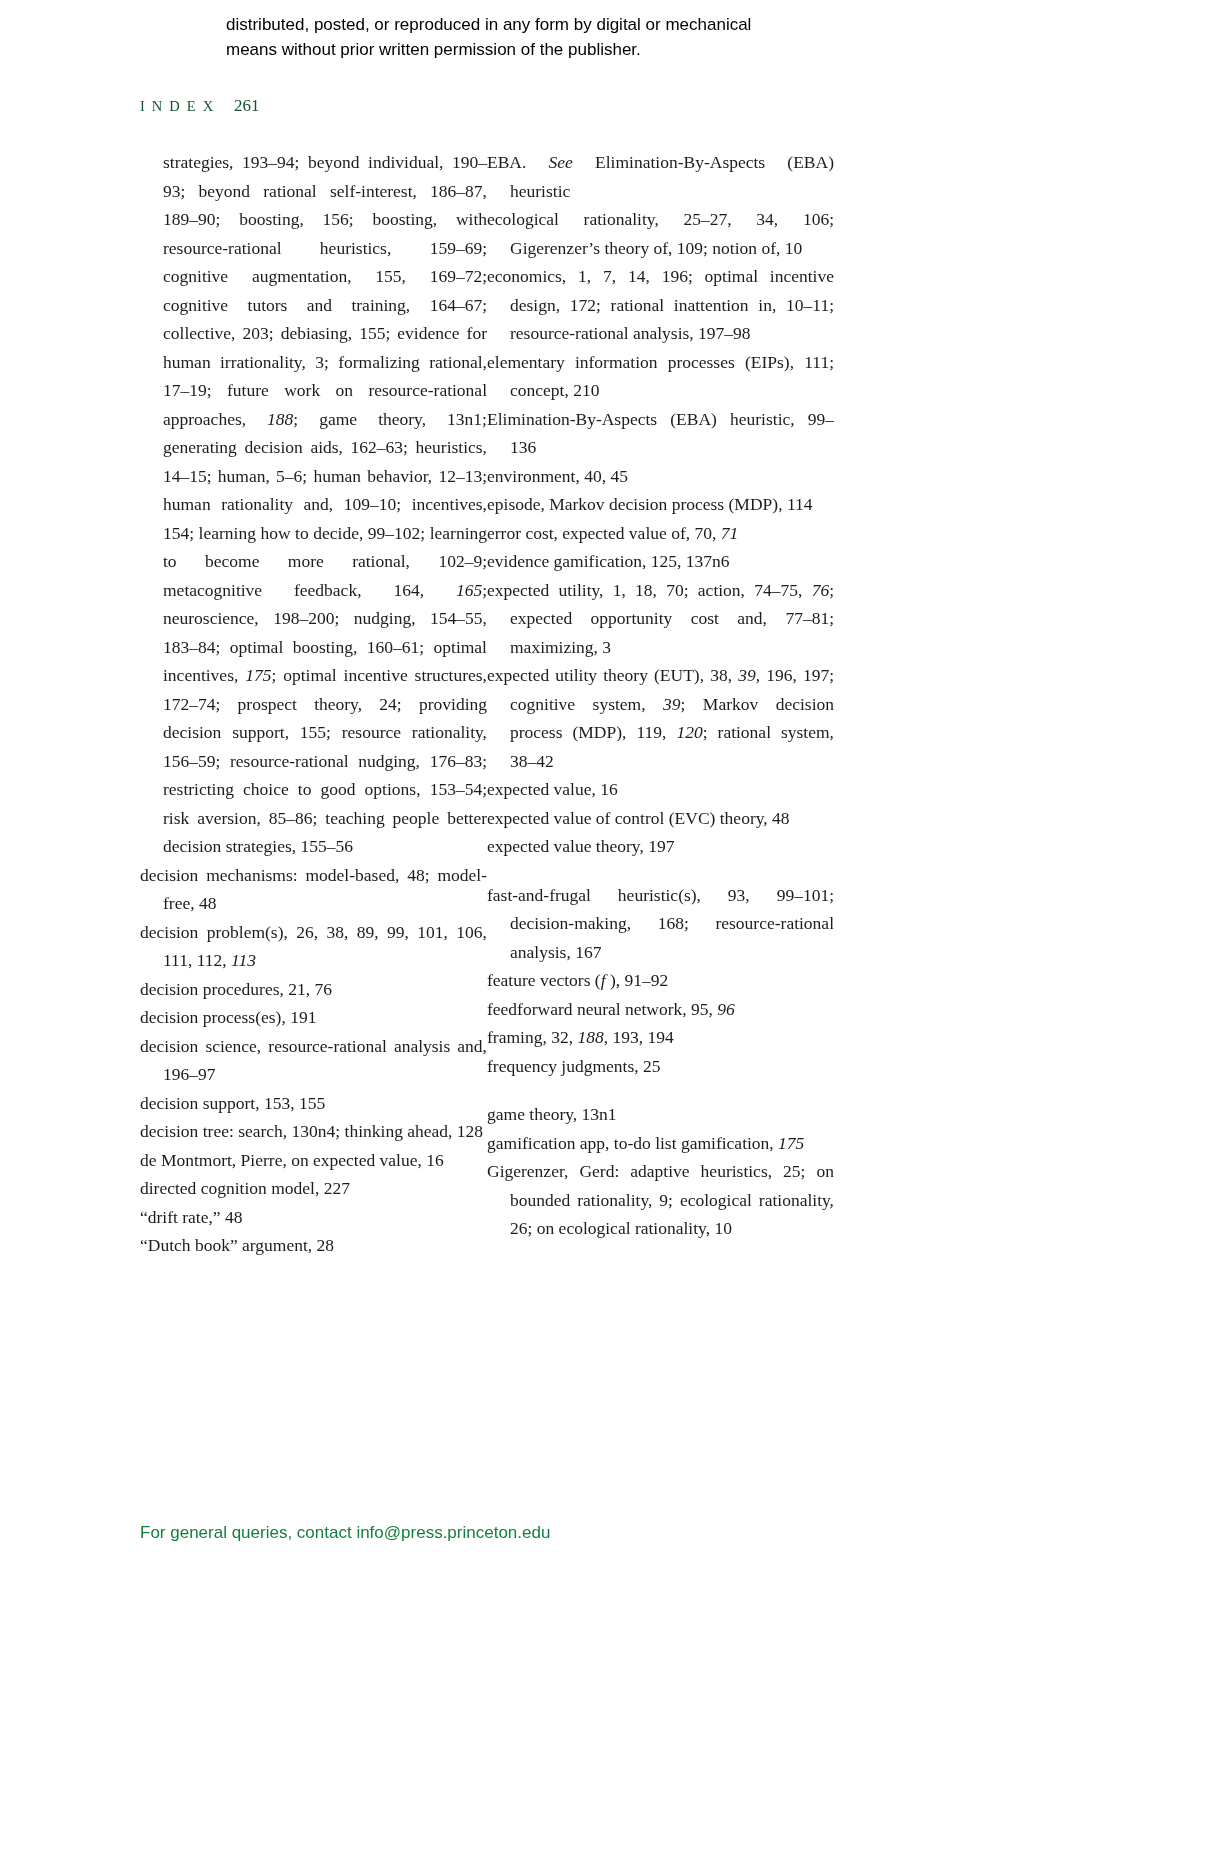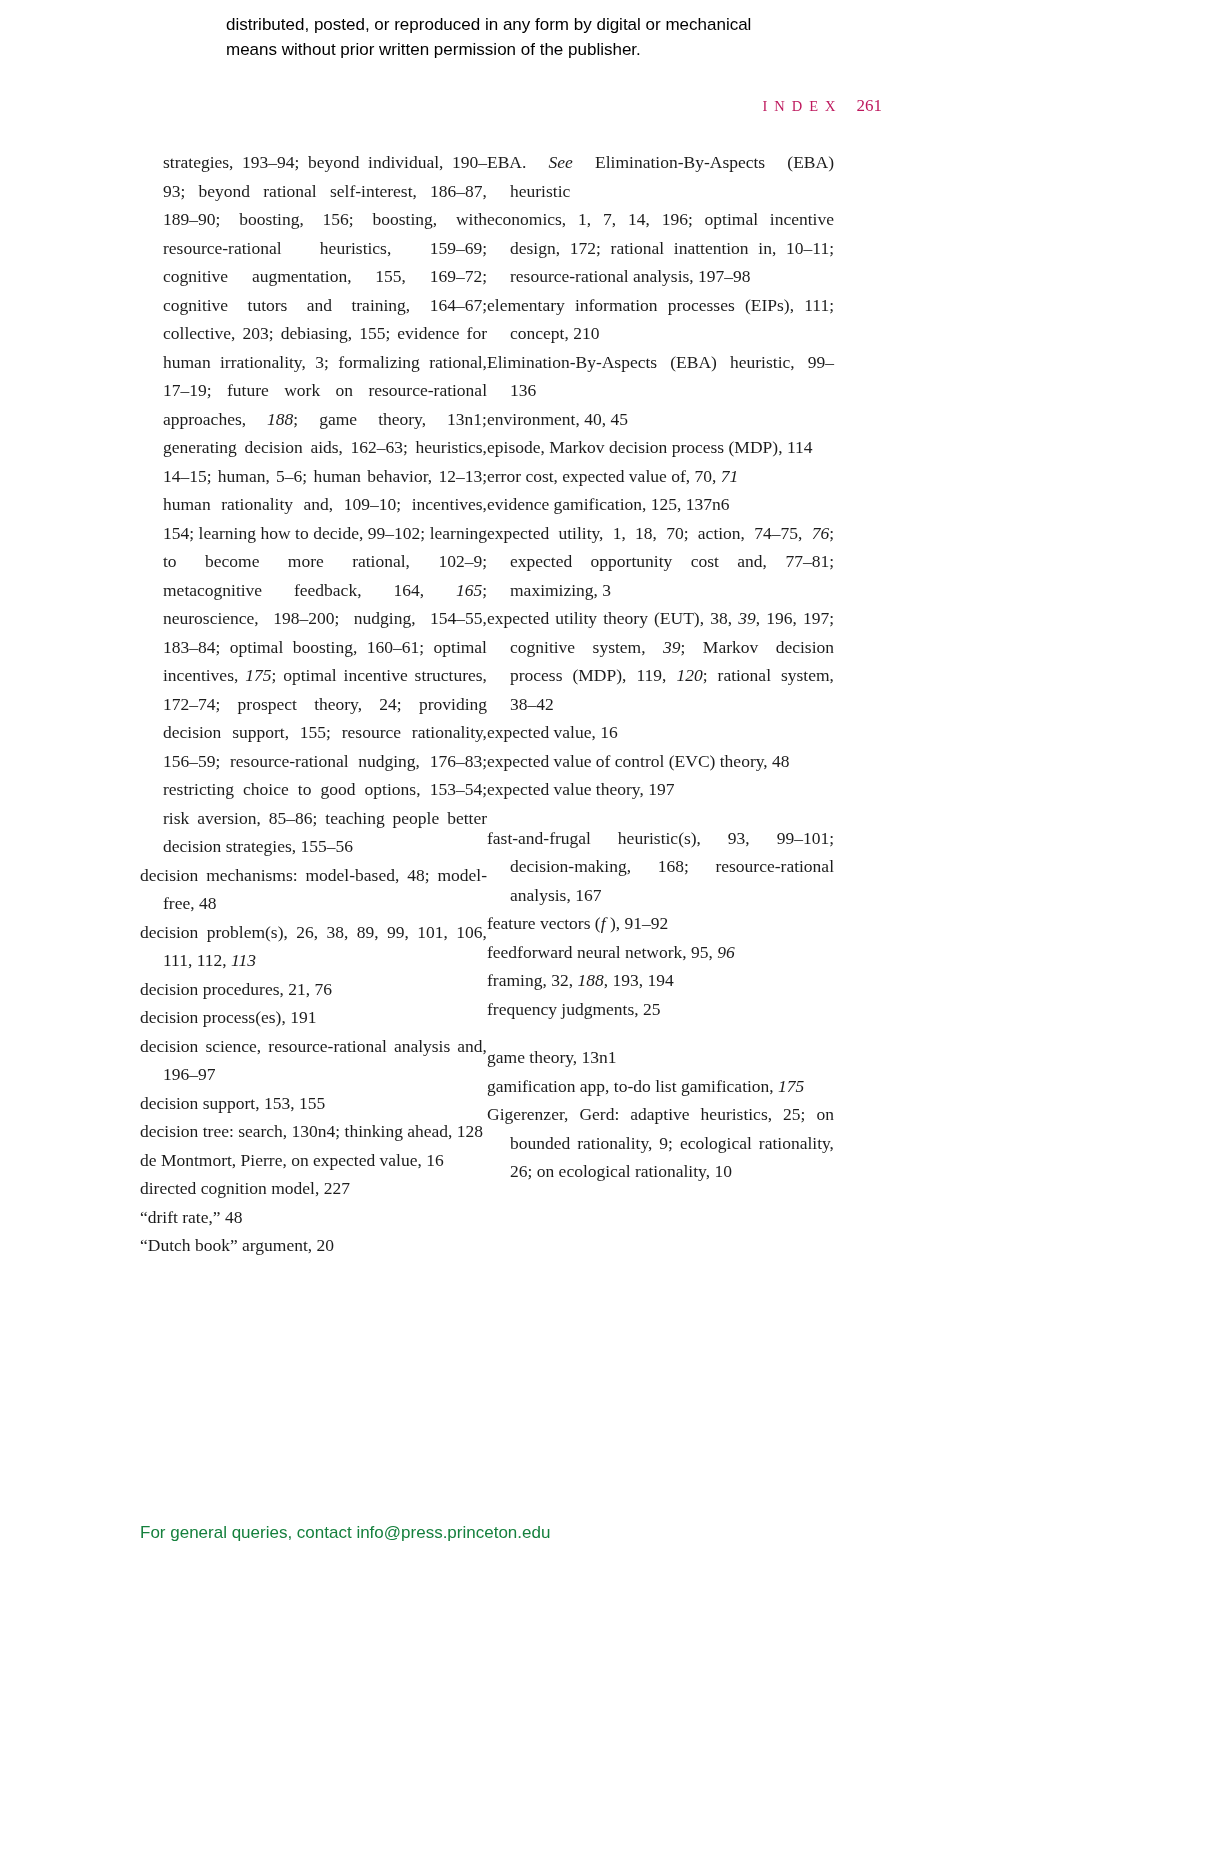--- a/index.html
+++ b/index.html
@@ -23,22 +23,22 @@
     font-family: "Liberation Sans", sans-serif;
     font-size: 17px;
     line-height: 25px;
     color: #000000;
   }
   .index-header {
     position: absolute;
     top: 96px;
     left: 140px;
     width: 742px;
-    text-align: right;
-    color: #be185d;
+    text-align: left;
+    color: #14532d;
   }
   .index-title {
     font-size: 14.5px;
     letter-spacing: 7px;
     text-transform: uppercase;
   }
   .page-number {
     font-size: 17px;
     margin-left: 14px;
   }
@@ -96,24 +96,25 @@
         <div class="entry">decision mechanisms: model-based, 48; model-free, 48</div>
         <div class="entry">decision problem(s), 26, 38, 89, 99, 101, 106, 111, 112, <i>113</i></div>
         <div class="entry">decision procedures, 21, 76</div>
         <div class="entry">decision process(es), 191</div>
         <div class="entry">decision science, resource-rational analysis and, 196–97</div>
         <div class="entry">decision support, 153, 155</div>
         <div class="entry">decision tree: search, 130n4; thinking ahead, 128</div>
         <div class="entry">de Montmort, Pierre, on expected value, 16</div>
         <div class="entry">directed cognition model, 227</div>
         <div class="entry">“drift rate,” 48</div>
-        <div class="entry">“Dutch book” argument, 20</div>
+        <div class="entry">“Dutch book” argument, 28</div>
       </div>
     <div class="col" id="col-right">
         <div class="entry">EBA. <i>See</i> Elimination-By-Aspects (EBA) heuristic</div>
+        <div class="entry">ecological rationality, 25–27, 34, 106; Gigerenzer’s theory of, 109; notion of, 10</div>
         <div class="entry">economics, 1, 7, 14, 196; optimal incentive design, 172; rational inattention in, 10–11; resource-rational analysis, 197–98</div>
         <div class="entry">elementary information processes (EIPs), 111; concept, 210</div>
         <div class="entry">Elimination-By-Aspects (EBA) heuristic, 99–136</div>
         <div class="entry">environment, 40, 45</div>
         <div class="entry">episode, Markov decision process (MDP), 114</div>
         <div class="entry">error cost, expected value of, 70, <i>71</i></div>
         <div class="entry">evidence gamification, 125, 137n6</div>
         <div class="entry">expected utility, 1, 18, 70; action, 74–75, <i>76</i>; expected opportunity cost and, 77–81; maximizing, 3</div>
         <div class="entry">expected utility theory (EUT), 38, <i>39</i>, 196, 197; cognitive system, <i>39</i>; Markov decision process (MDP), 119, <i>120</i>; rational system, 38–42</div>
         <div class="entry">expected value, 16</div>

